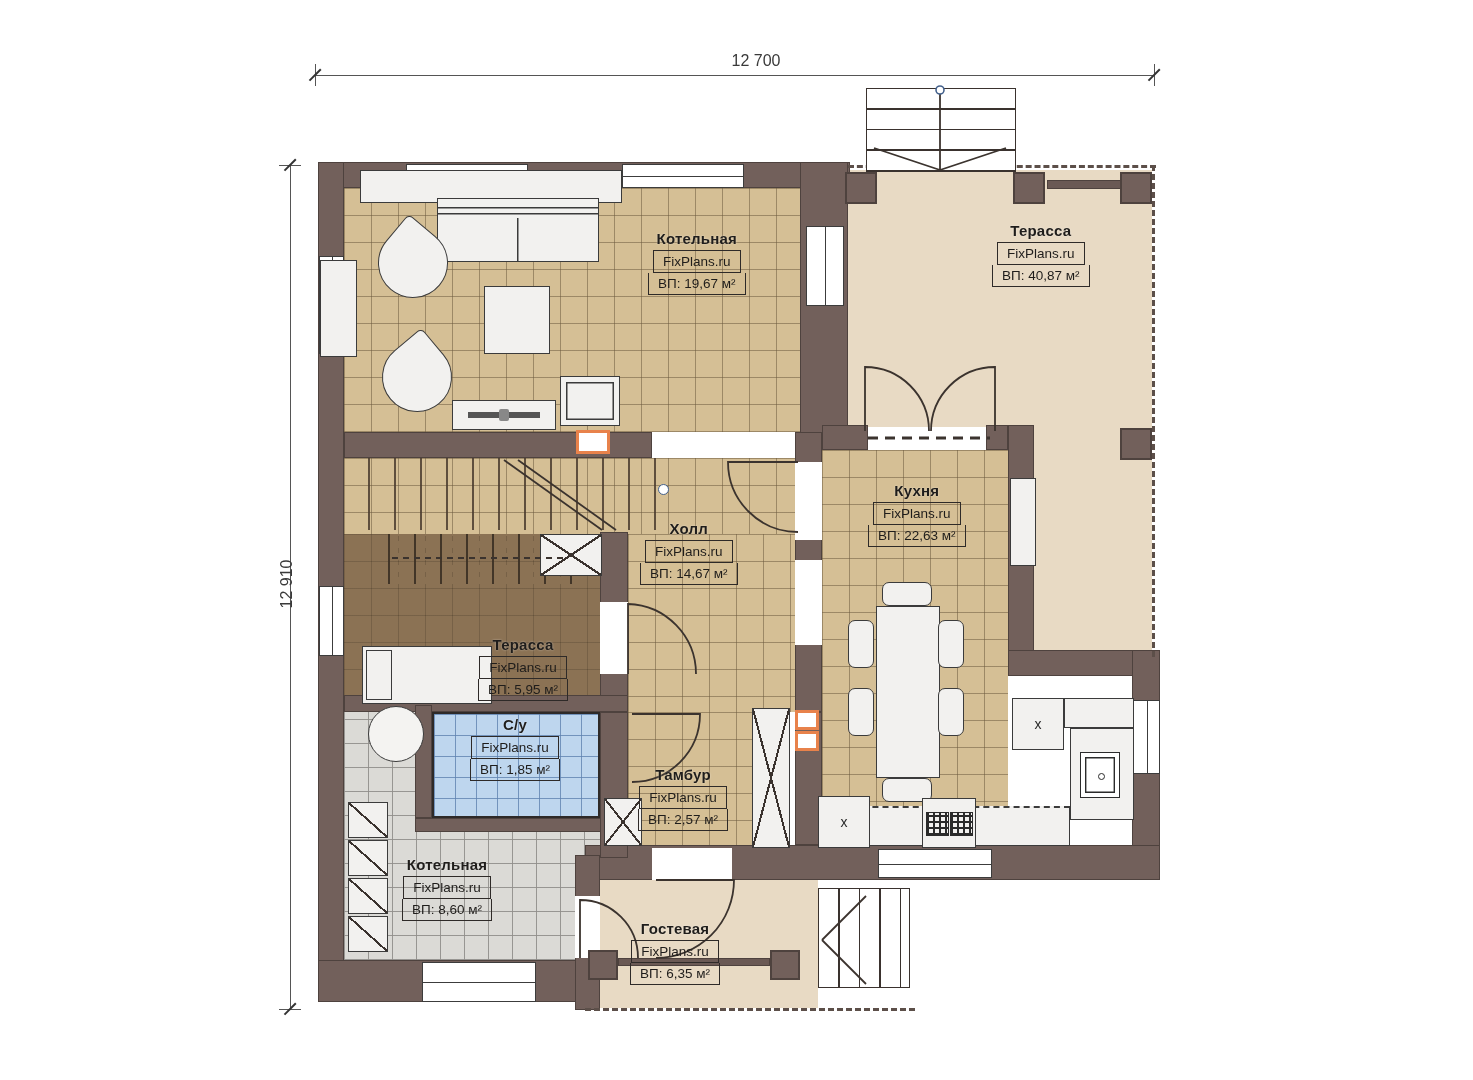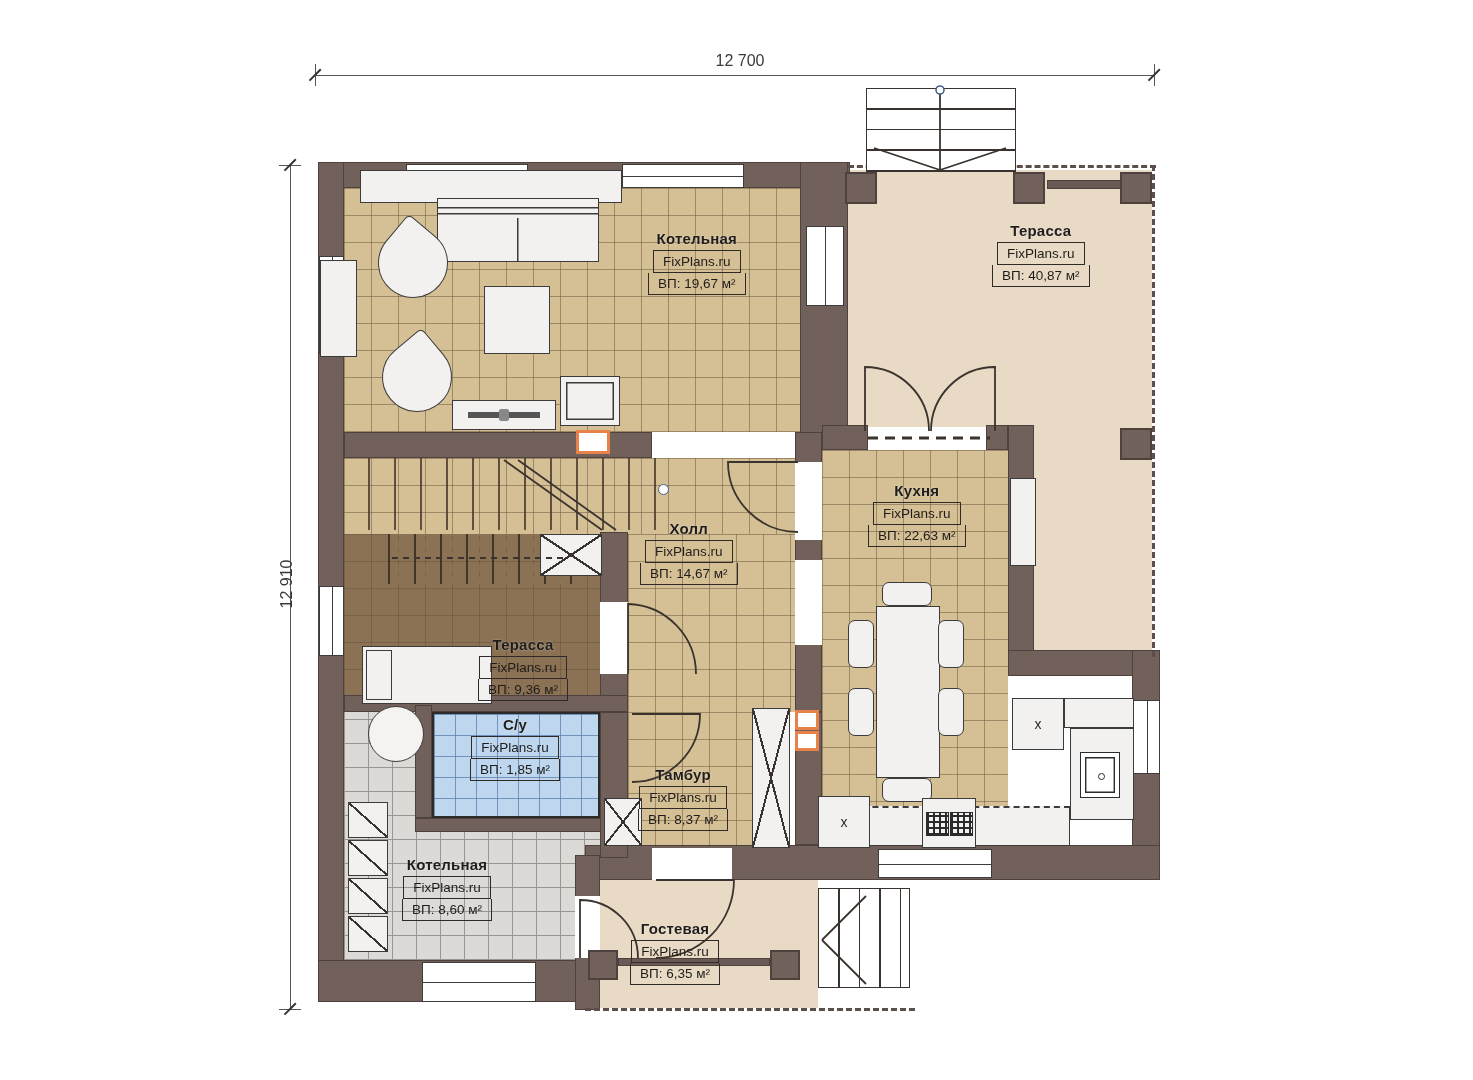--- a/index.html
+++ b/index.html
@@ -81,21 +81,21 @@
 </head>
 <body>
 
 <div class="canvas">
 
   <div class="dim-line-h" style="left:315px;top:75px;width:840px;"></div>
   <div class="dim-ext" style="left:315px;top:64px;width:1.4px;height:22px;"></div>
   <div class="dim-ext" style="left:1154px;top:64px;width:1.4px;height:22px;"></div>
   <div class="dim-tick" style="left:307px;top:74px;"></div>
   <div class="dim-tick" style="left:1146px;top:74px;"></div>
-  <div class="dim-label" style="left:695px;top:52px;width:90px;text-align:center;">12 700</div>
+  <div class="dim-label" style="left:711px;top:52px;width:90px;text-align:center;">12 700</div>
 
   <div class="dim-line-v" style="left:290px;top:165px;height:845px;"></div>
   <div class="dim-ext" style="left:279px;top:165px;width:22px;height:1.4px;"></div>
   <div class="dim-ext" style="left:279px;top:1009px;width:22px;height:1.4px;"></div>
   <div class="dim-tick" style="left:282px;top:164px;"></div>
   <div class="dim-tick" style="left:282px;top:1008px;"></div>
   <div class="dim-label" style="left:242px;top:575px;width:90px;text-align:center;transform:rotate(-90deg);">12 910</div>
 
   <div class="floor f-beige" style="left:848px;top:170px;width:304px;height:262px;"></div>
   <div class="floor f-beige" style="left:1034px;top:432px;width:118px;height:223px;"></div>
@@ -249,31 +249,31 @@
     <div class="label-box">ВП: 22,63 м²</div>
   </div>
   <div class="room-label" style="left:640px;top:520px;">
     <div class="room-name">Холл</div>
     <div class="label-box">FixPlans.ru</div>
     <div class="label-box">ВП: 14,67 м²</div>
   </div>
   <div class="room-label" style="left:478px;top:636px;">
     <div class="room-name">Терасса</div>
     <div class="label-box">FixPlans.ru</div>
-    <div class="label-box">ВП: 9,36 м²</div>
+    <div class="label-box">ВП: 5,95 м²</div>
   </div>
   <div class="room-label" style="left:470px;top:716px;">
     <div class="room-name">С/у</div>
     <div class="label-box">FixPlans.ru</div>
     <div class="label-box">ВП: 1,85 м²</div>
   </div>
   <div class="room-label" style="left:638px;top:766px;">
     <div class="room-name">Тамбур</div>
     <div class="label-box">FixPlans.ru</div>
-    <div class="label-box">ВП: 8,37 м²</div>
+    <div class="label-box">ВП: 2,57 м²</div>
   </div>
   <div class="room-label" style="left:402px;top:856px;">
     <div class="room-name">Котельная</div>
     <div class="label-box">FixPlans.ru</div>
     <div class="label-box">ВП: 8,60 м²</div>
   </div>
   <div class="room-label" style="left:630px;top:920px;">
     <div class="room-name">Гостевая</div>
     <div class="label-box">FixPlans.ru</div>
     <div class="label-box">ВП: 6,35 м²</div>

